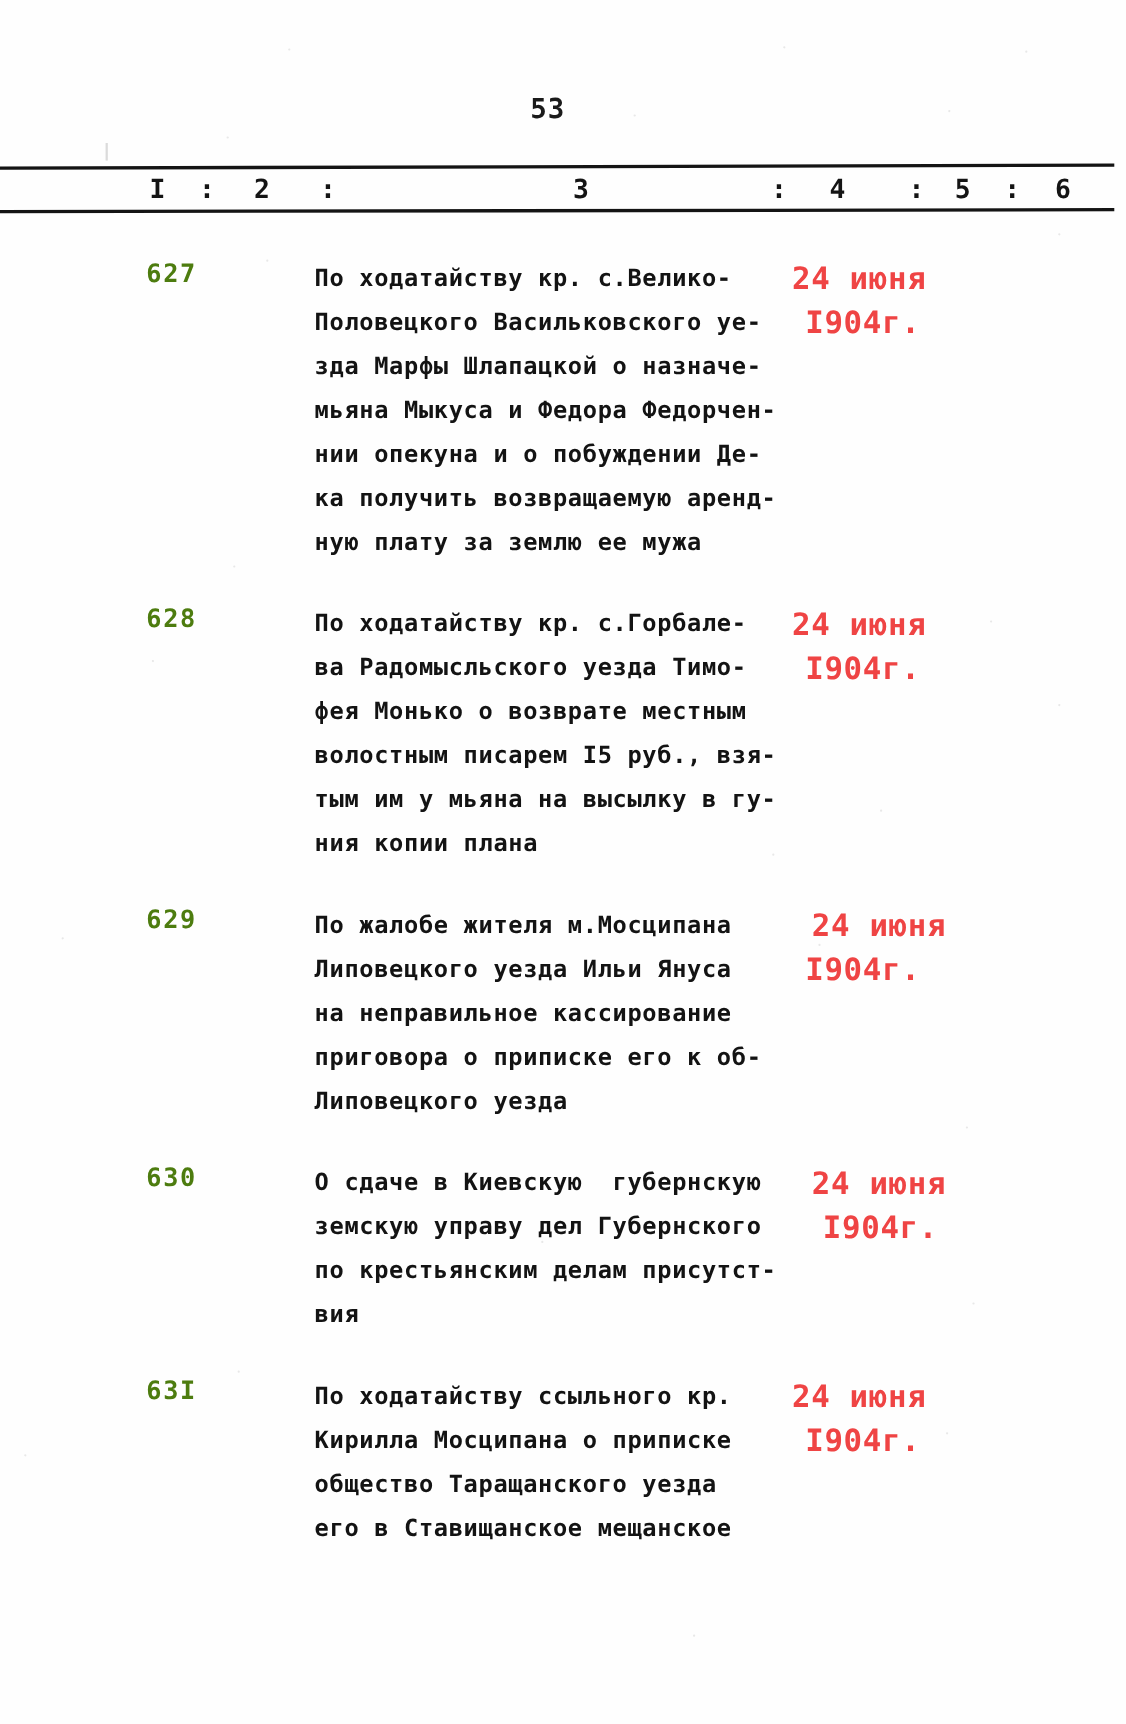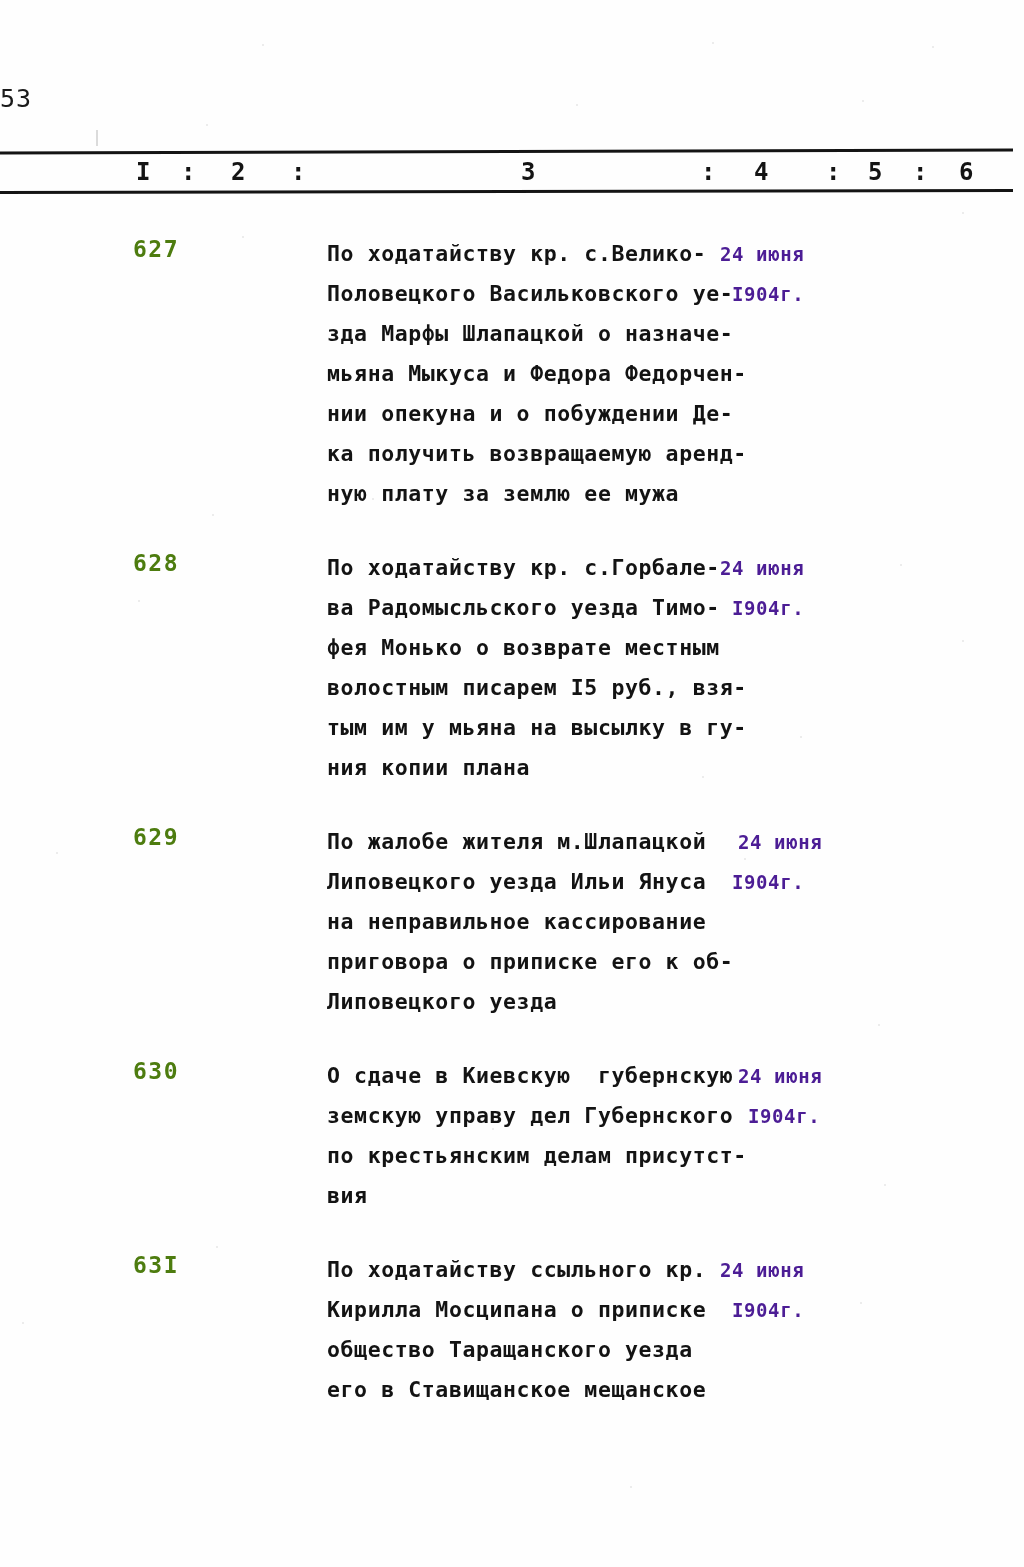--- a/index.html
+++ b/index.html
@@ -33,24 +33,24 @@
   }
   .speckle.sm { width: 2px; height: 2px; background:#d5d5d5; }
   .speckle.lg { width: 4px; height: 4px; background:#bdbdbd; }
 
   
   .folio {
     position: absolute;
     top: 84px;
     left: 0;
     width: 996px;
-    text-align: left;
+    text-align: center;
     font-size: 25px;
     letter-spacing: 1px;
-    font-weight: 400;
+    font-weight: 700;
     color: #1a1a1a;
   }
 
   
   .rule {
     position: absolute;
     left: 0;
     width: 1013px;
     height: 3px;
     background: #141414;
@@ -104,31 +104,30 @@
     height: 40px;
     line-height: 40px;
     white-space: pre;
     font-size: 21.5px;
     letter-spacing: 0.6px;
     font-weight: 700;
     color: #131313;
   }
   .line .desc {
     display: inline-block;
-    margin-left: 41px;
   }
   .line .date {
     position: absolute;
     left: 434px;
     top: 0;
     white-space: pre;
-    font-size: 19px;
+    font-size: 28px;
     letter-spacing: 0.6px;
     font-weight: 700;
-    color: #4c1d95;
+    color: #ef4444;
   }
   .line .date.indent { left: 446px; }
 </style>
 </head>
 <body>
 
 <div class="page">
 
   <div class="speckle sm" style="left:262px; top:44px;"></div>
   <div class="speckle sm" style="left:712px; top:42px;"></div>
@@ -198,21 +197,21 @@
         <div class="line"><span class="desc">фея Монько о возврате местным</span></div>
         <div class="line"><span class="desc">волостным писарем I5 руб., взя-</span></div>
         <div class="line"><span class="desc">тым им у мьяна на высылку в гу-</span></div>
         <div class="line"><span class="desc">ния копии плана</span></div>
       </div>
     </div>
 
     <div class="entry">
       <div class="entry-num">629</div>
       <div class="entry-body">
-        <div class="line"><span class="desc">По жалобе жителя м.Шлапацкой</span><span class="date" style="left:452px;">24 июня</span></div>
+        <div class="line"><span class="desc">По жалобе жителя м.Мосципана</span><span class="date" style="left:452px;">24 июня</span></div>
         <div class="line"><span class="desc">Липовецкого уезда Ильи Януса</span><span class="date indent">I904г.</span></div>
         <div class="line"><span class="desc">на неправильное кассирование</span></div>
         <div class="line"><span class="desc">приговора о приписке его к об-</span></div>
         <div class="line"><span class="desc">Липовецкого уезда</span></div>
       </div>
     </div>
 
     <div class="entry">
       <div class="entry-num">630</div>
       <div class="entry-body">

